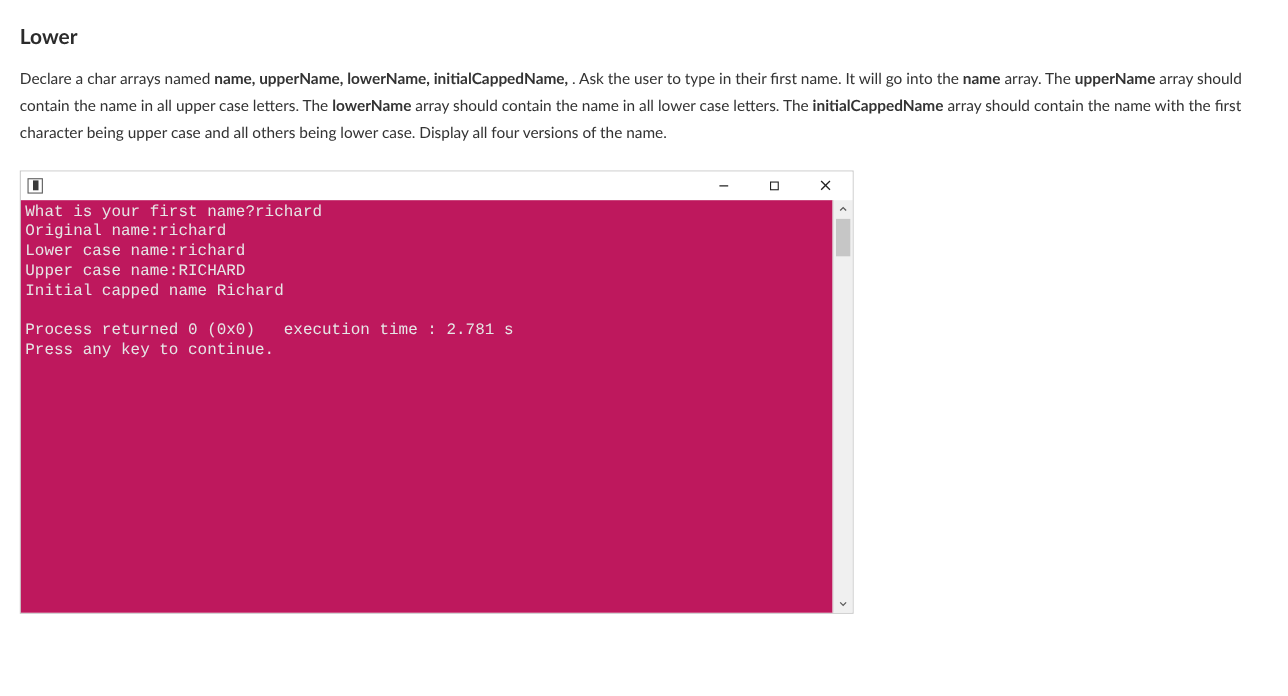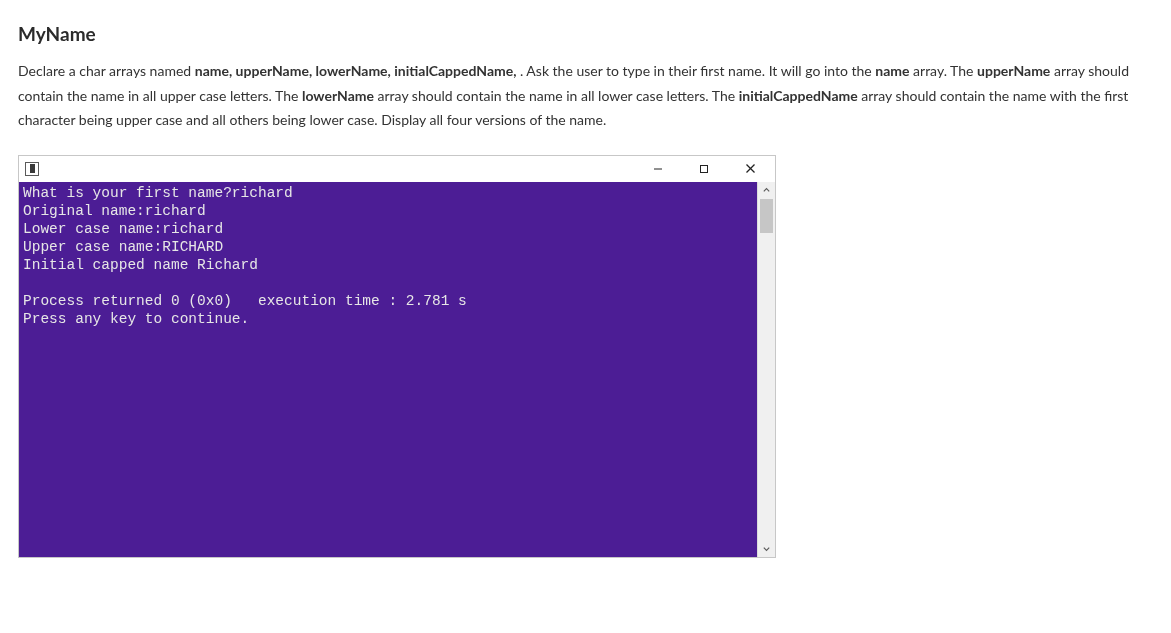--- a/index.html
+++ b/index.html
@@ -76,21 +76,21 @@
     justify-content: center;
     font-size: 12px;
     color: #222;
   }
   .win-btn svg { display:block; }
   .console-body-wrap {
     display: flex;
   }
   .console-body {
     flex: 1 1 auto;
-    background: #4c1d95;
+    background: #be185d;
     color: #e6e6e6;
     font-family: Consolas, "Courier New", monospace;
     font-size: 14.5px;
     line-height: 1.25;
     padding: 2px 4px 6px 4px;
     white-space: pre;
     min-height: 375px;
     box-sizing: border-box;
   }
   .scrollbar {
@@ -123,21 +123,21 @@
     right: 2px;
     height: 34px;
     background: #c6c6c6;
   }
 </style>
 </head>
 <body>
 
 <div class="page">
 
-  <h2 class="title">MyName</h2>
+  <h2 class="title">Lower</h2>
 
   <p class="desc"><span>Declare a char arrays named </span><b>name, upperName, lowerName, initialCappedName, </b><span>. Ask the user to type in their first name. It will go into the </span><b>name</b><span> array. The </span><b>upperName</b><span> array should contain the name in all upper case letters. The </span><b>lowerName</b><span> array should contain the name in all lower case letters. The </span><b>initialCappedName</b><span> array should contain the name with the first character being upper case and all others being lower case. Display all four versions of the name.</span></p>
 
   <div class="console-window">
     <div class="titlebar">
       <div class="titlebar-left">
         <span class="app-icon">
           <span class="app-icon-inner"></span>
         </span>
       </div>

